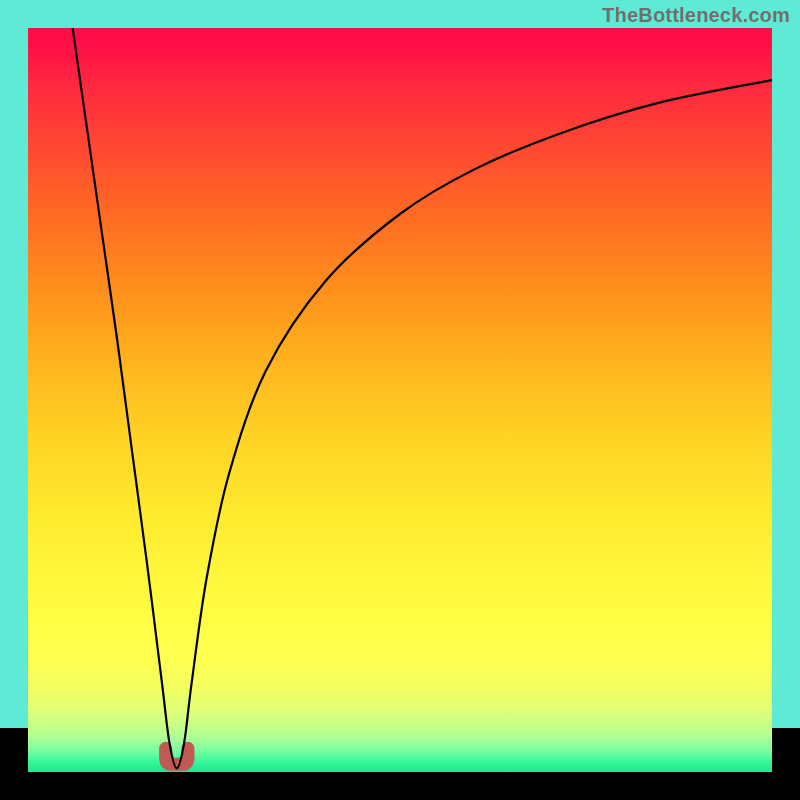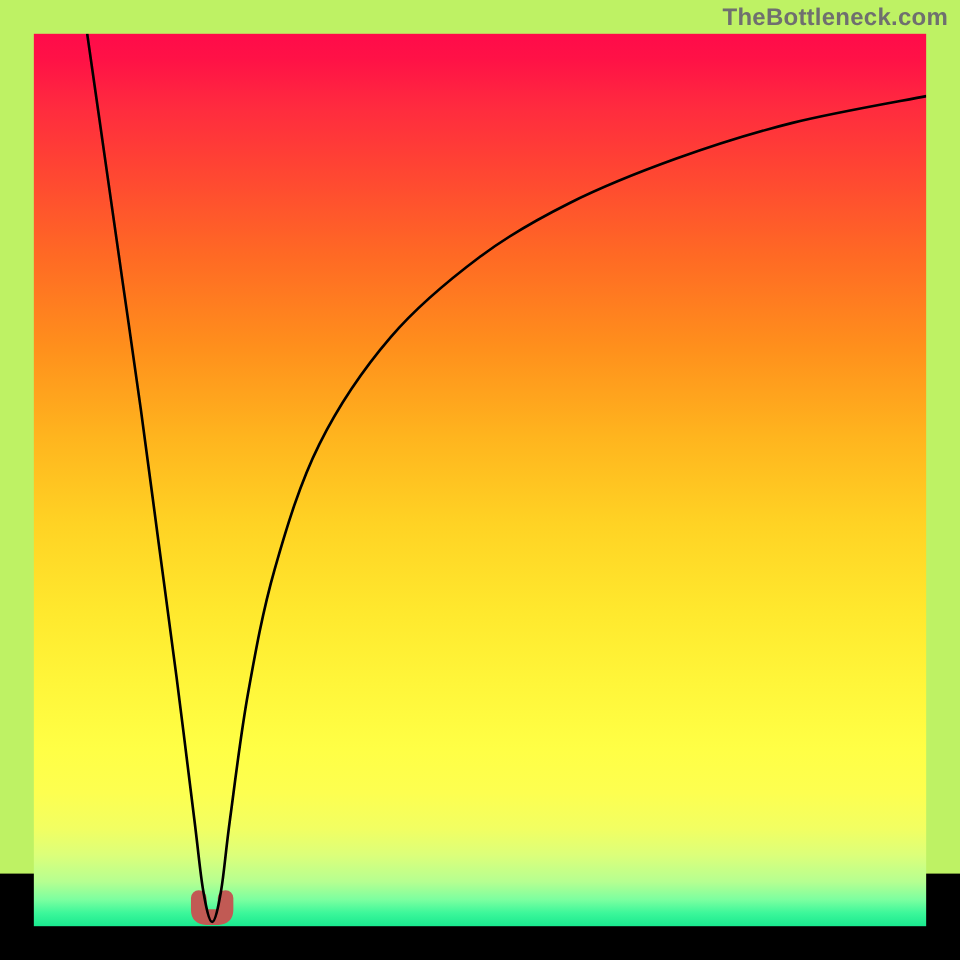--- a/index.html
+++ b/index.html
@@ -9,21 +9,21 @@
     height: 800px;
     background: #000;
     overflow: hidden;
   }
   .frame {
     position: absolute;
     left: 0;
     top: 0;
     width: 800px;
     height: 728px;
-    background: #bef264;
+    background: #5eead4;
   }
   .plot-area {
     position: absolute;
     left: 28px;
     top: 28px;
     width: 744px;
     height: 744px;
     overflow: hidden;
   }
   .gradient {

